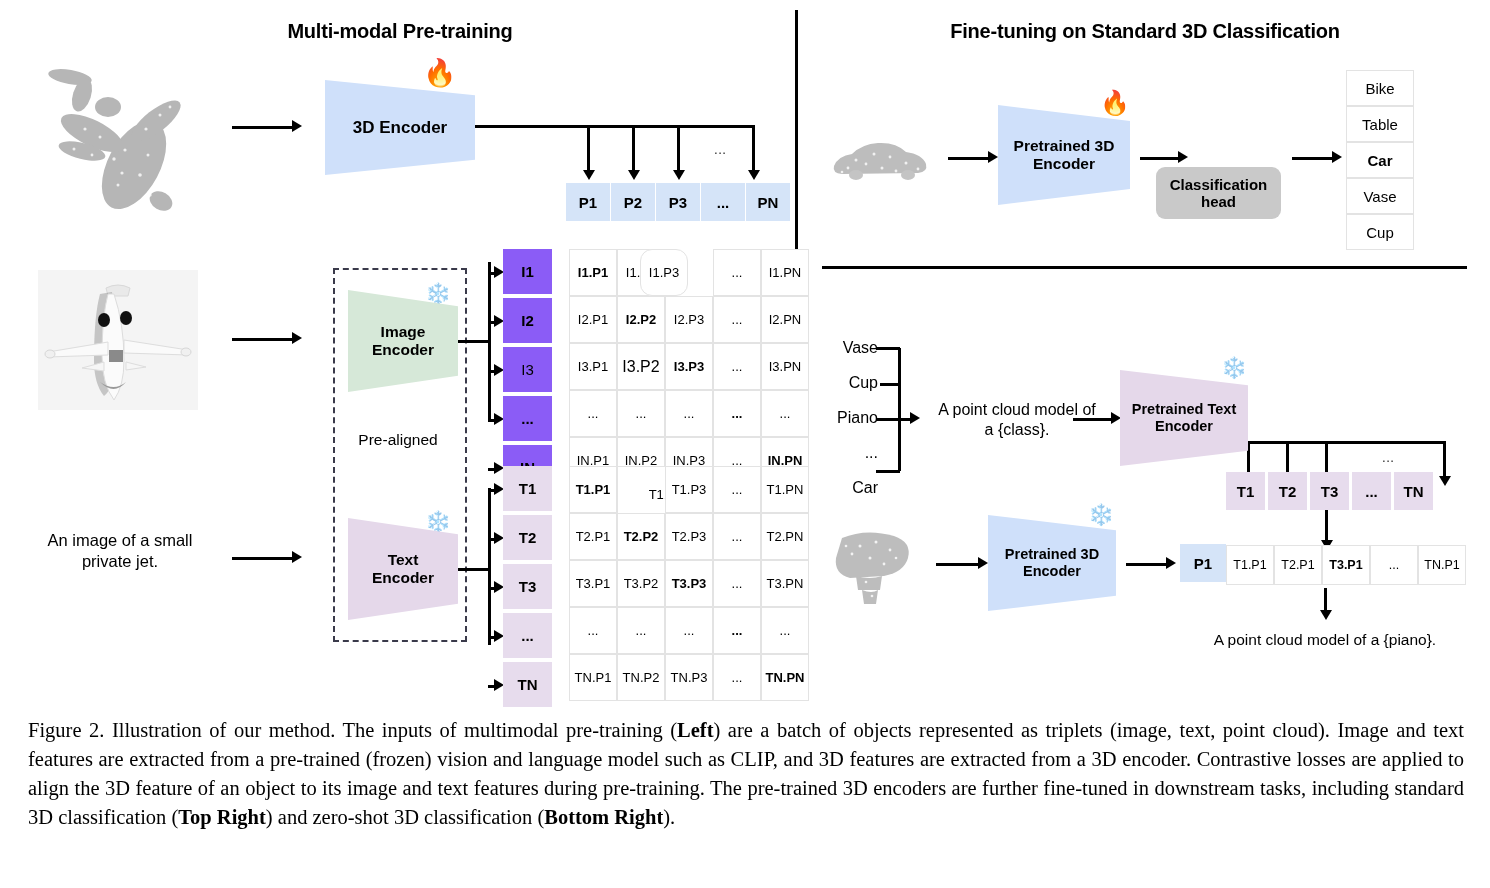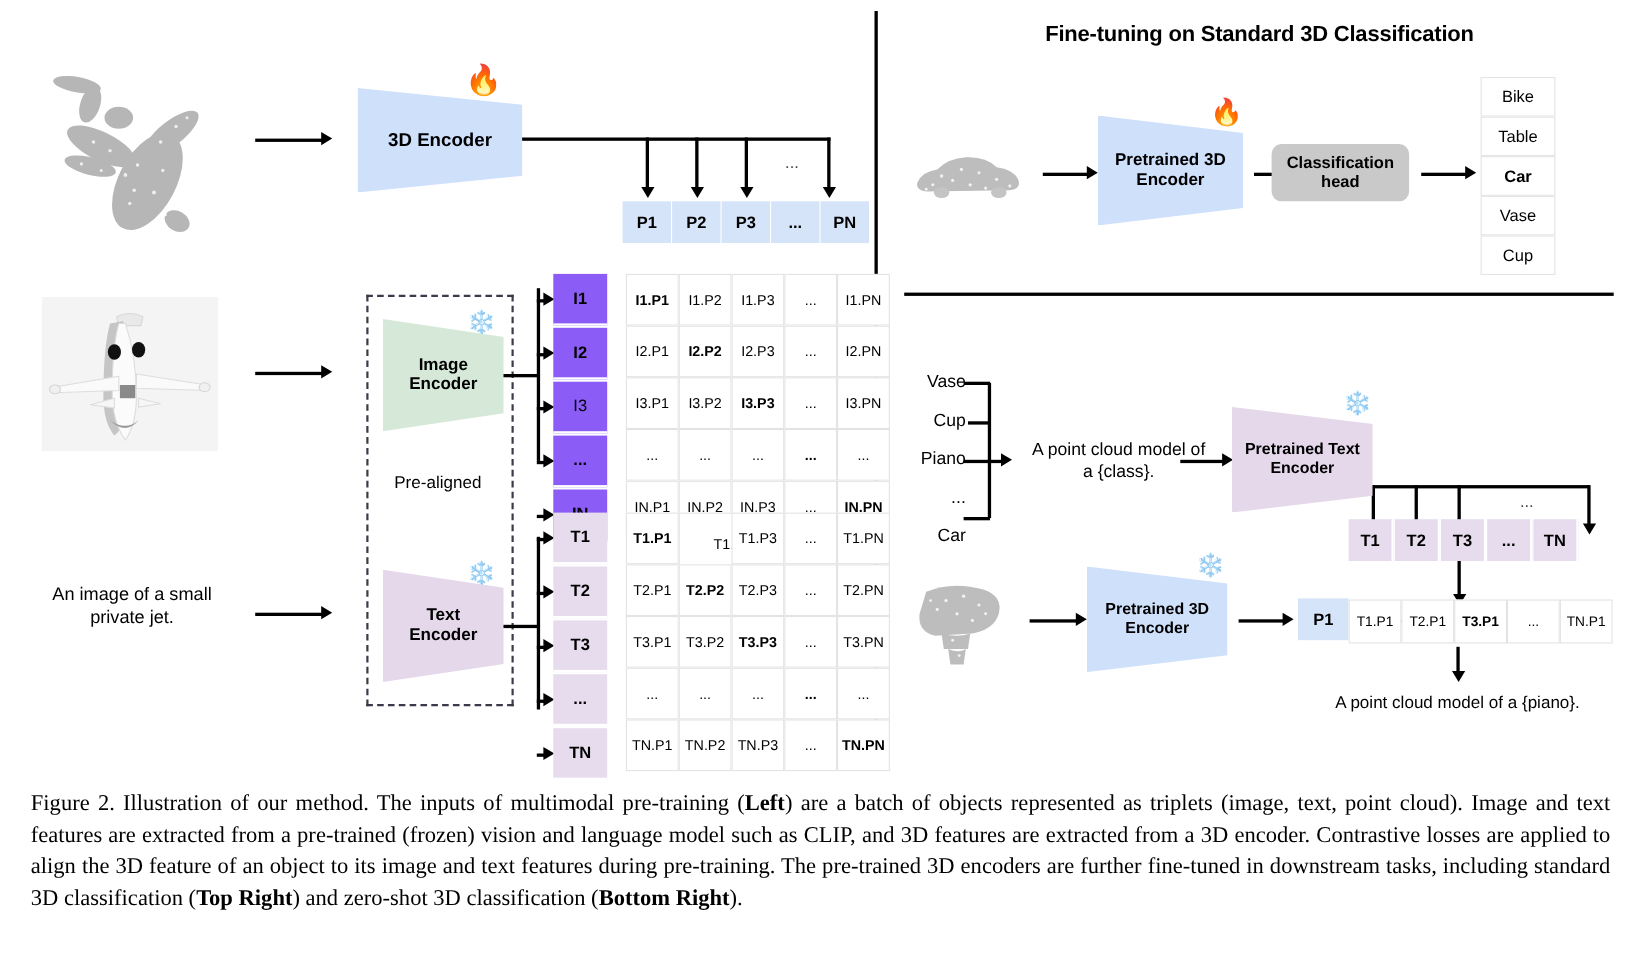--- a/index.html
+++ b/index.html
@@ -28,21 +28,21 @@
      clip-path:polygon(0% 0%,100% 16%,100% 84%,0% 100%);}
 
   
   .cell{position:absolute;display:flex;align-items:center;justify-content:center;
         box-sizing:border-box;text-align:center;}
   .blue{background:#d5e4f8;}
   .green{background:#8b5cf6;}
   .purple{background:#e7dced;}
   .orange{background:#fbcb74;}
   .grid{border:1px solid #e3e3e3;background:#fff;}
-  .grayhead{background:#c9c9c9;border-radius:9px;}
+  .grayhead{background:#c9c9c9;border-radius:9px;margin-top:36px;}
 
   
   .hl{position:absolute;height:2.5px;background:#000;}
   .vl{position:absolute;width:2.5px;background:#000;}
   .arrow-r{position:absolute;width:0;height:0;border-top:6px solid transparent;
            border-bottom:6px solid transparent;border-left:10px solid #000;}
   .arrow-d{position:absolute;width:0;height:0;border-left:6px solid transparent;
            border-right:6px solid transparent;border-top:10px solid #000;}
 
   
@@ -64,20 +64,21 @@
   .caption b{font-weight:bold;}
 </style>
 </head>
 <body>
 
 <div class="fig">
 
   <div class="vdiv"></div>
   <div class="hdiv"></div>
 
+  <div class="ptitle" style="left:265px;top:20px;width:270px;">Multi-modal Pre-training</div>
   <div class="ptitle" style="left:880px;top:20px;width:530px;">Fine-tuning on Standard 3D Classification</div>
 
   <div class="pc" style="left:30px;top:55px;width:185px;height:165px;">
     <svg width="185" height="165" viewBox="0 0 185 165">
       <g fill="#b6b6b6">
         <ellipse cx="104" cy="110" rx="26" ry="48" transform="rotate(28 104 110)"></ellipse>
         <ellipse cx="62" cy="78" rx="34" ry="13" transform="rotate(26 62 78)"></ellipse>
         <ellipse cx="126" cy="66" rx="30" ry="11" transform="rotate(-38 126 66)"></ellipse>
         <ellipse cx="52" cy="96" rx="24" ry="8" transform="rotate(14 52 96)"></ellipse>
         <ellipse cx="40" cy="22" rx="22" ry="7" transform="rotate(10 40 22)"></ellipse>
@@ -211,30 +212,30 @@
   <div id="t-labels">
       <div class="cell purple" style="left: 503px; top: 466px; width: 49px; height: 47px; font-size: 15px; font-weight: bold; border-bottom: 2px solid rgb(255, 255, 255);">T1</div>
       <div class="cell purple" style="left: 503px; top: 515px; width: 49px; height: 47px; font-size: 15px; font-weight: bold; border-bottom: 2px solid rgb(255, 255, 255);">T2</div>
       <div class="cell purple" style="left: 503px; top: 564px; width: 49px; height: 47px; font-size: 15px; font-weight: bold; border-bottom: 2px solid rgb(255, 255, 255);">T3</div>
       <div class="cell purple" style="left: 503px; top: 613px; width: 49px; height: 47px; font-size: 15px; font-weight: bold; border-bottom: 2px solid rgb(255, 255, 255);">...</div>
       <div class="cell purple" style="left: 503px; top: 662px; width: 49px; height: 47px; font-size: 15px; font-weight: bold; border-bottom: 2px solid rgb(255, 255, 255);">TN</div>
     </div>
   <div id="i-matrix">
       <div class="cell grid orange" style="left: 569px; top: 249px; width: 48px; height: 47px; font-size: 13px; font-weight: bold;">I1.P1</div>
       <div class="cell grid" style="left: 617px; top: 249px; width: 48px; height: 47px; font-size: 13px;">I1.P2</div>
-      <div class="cell grid" style="left: 665px; top: 249px; width: 48px; height: 47px; font-size: 13px;">I1.P3</div>
+      <div class="cell grid" style="left: 640px; top: 249px; width: 48px; height: 47px; font-size: 13px; border-radius: 12px;">I1.P3</div>
       <div class="cell grid" style="left: 713px; top: 249px; width: 48px; height: 47px; font-size: 13px;">...</div>
       <div class="cell grid" style="left: 761px; top: 249px; width: 48px; height: 47px; font-size: 13px;">I1.PN</div>
       <div class="cell grid" style="left: 569px; top: 296px; width: 48px; height: 47px; font-size: 13px;">I2.P1</div>
       <div class="cell grid orange" style="left: 617px; top: 296px; width: 48px; height: 47px; font-size: 13px; font-weight: bold;">I2.P2</div>
       <div class="cell grid" style="left: 665px; top: 296px; width: 48px; height: 47px; font-size: 13px;">I2.P3</div>
       <div class="cell grid" style="left: 713px; top: 296px; width: 48px; height: 47px; font-size: 13px;">...</div>
       <div class="cell grid" style="left: 761px; top: 296px; width: 48px; height: 47px; font-size: 13px;">I2.PN</div>
       <div class="cell grid" style="left: 569px; top: 343px; width: 48px; height: 47px; font-size: 13px;">I3.P1</div>
-      <div class="cell grid" style="left: 617px; top: 343px; width: 48px; height: 47px; font-size: 13px;">I3.P2</div>
+      <div class="cell grid" style="left: 617px; top: 343px; width: 48px; height: 47px; font-size: 16px;">I3.P2</div>
       <div class="cell grid orange" style="left: 665px; top: 343px; width: 48px; height: 47px; font-size: 13px; font-weight: bold;">I3.P3</div>
       <div class="cell grid" style="left: 713px; top: 343px; width: 48px; height: 47px; font-size: 13px;">...</div>
       <div class="cell grid" style="left: 761px; top: 343px; width: 48px; height: 47px; font-size: 13px;">I3.PN</div>
       <div class="cell grid" style="left: 569px; top: 390px; width: 48px; height: 47px; font-size: 13px;">...</div>
       <div class="cell grid" style="left: 617px; top: 390px; width: 48px; height: 47px; font-size: 13px;">...</div>
       <div class="cell grid" style="left: 665px; top: 390px; width: 48px; height: 47px; font-size: 13px;">...</div>
       <div class="cell grid orange" style="left: 713px; top: 390px; width: 48px; height: 47px; font-size: 13px; font-weight: bold;">...</div>
       <div class="cell grid" style="left: 761px; top: 390px; width: 48px; height: 47px; font-size: 13px;">...</div>
       <div class="cell grid" style="left: 569px; top: 437px; width: 48px; height: 47px; font-size: 13px;">IN.P1</div>
       <div class="cell grid" style="left: 617px; top: 437px; width: 48px; height: 47px; font-size: 13px;">IN.P2</div>

